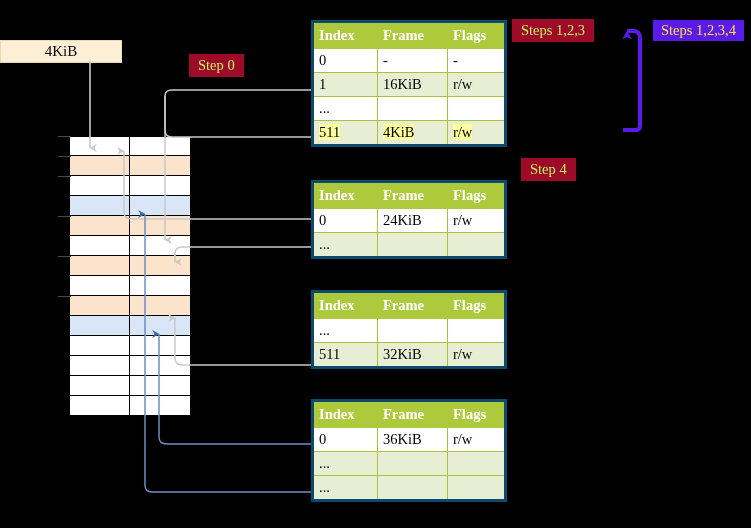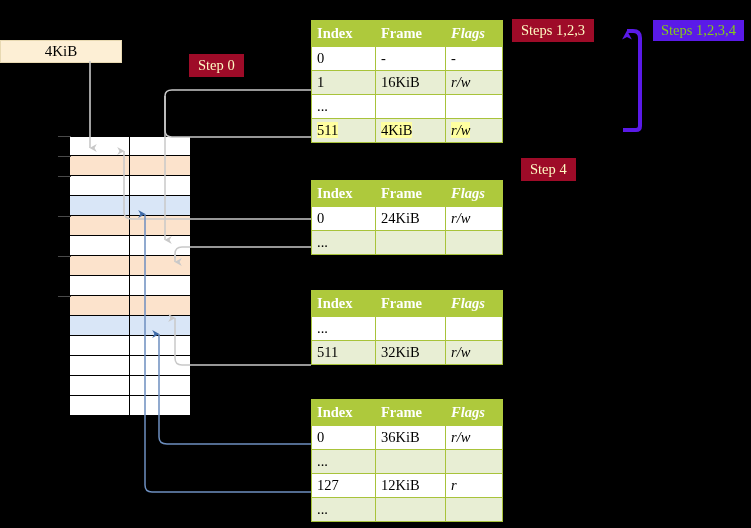--- a/index.html
+++ b/index.html
@@ -5,38 +5,38 @@
   html,body{margin:0;padding:0;background:#000;}
   body{
     width:751px;height:528px;position:relative;overflow:hidden;
     font-family:"Liberation Serif","DejaVu Serif",serif;
     color:#000;
   }
   .stage{position:absolute;left:0;top:0;width:751px;height:528px;}
 
   
   .pt{position:absolute;border-collapse:collapse;background:#fff;
-      border:1px solid #0c4a6e;font-size:14.5px;}
+      border:3px solid #0c4a6e;font-size:14.5px;}
   .pt td,.pt th{border:1px solid #a8c33a;padding:2px 5px;height:19px;
       line-height:19px;text-align:left;font-weight:normal;white-space:nowrap;
       vertical-align:middle;}
   .pt th{background:#aec93c;color:#ffffff;font-weight:bold;font-size:14.5px;
       border:1px solid #aec93c;height:21px;line-height:21px;}
   .pt tr.alt td{background:#e8eed4;}
   .pt tr.plain td{background:#ffffff;}
   .c-index{width:53px;}
   .c-frame{width:59px;margin-left:20px;}
-  .c-flags{width:46px;font-style:italic;}
+  .c-flags{width:46px;}
   .hlspan{background:#ffffa0;}
 
   
   .badge{position:absolute;padding:2px 8px 3px 8px;font-size:14.5px;
-     color:#fef9c3;white-space:nowrap;line-height:16px;}
+     color:#bef264;white-space:nowrap;line-height:16px;}
   .badge.red{background:#9e0b28;box-shadow:0 0 0 1px #9e0b28;}
-  .badge.blue{background:#5a1ae8;color:#84cc16;}
+  .badge.blue{background:#5a1ae8;color:#fde047;}
 
   
   .kbox{position:absolute;background:#fdefd5;border:1px solid #e8d9b2;
      text-align:center;font-size:15px;line-height:20px;color:#000;}
   .memrow{position:absolute;left:0;border-bottom:1px solid #000;
      box-sizing:border-box;}
   .memrow.first{border-top:1px solid #000;}
   .mrow-white{background:#ffffff;}
   .mrow-blue{background:#d9e6f7;}
   .mrow-orange{background:#fce3cc;}
@@ -184,25 +184,20 @@
         <tr class="plain">
           <td class="c-index">0</td>
           <td class="c-frame">36KiB</td>
           <td class="c-flags">r/w</td>
         </tr>
         <tr class="alt">
           <td class="c-index">...</td>
           <td class="c-frame"></td>
           <td class="c-flags"></td>
         </tr>
-        <tr class="plain">
-          <td class="c-index">127</td>
-          <td class="c-frame">12KiB</td>
-          <td class="c-flags">r</td>
-        </tr>
         <tr class="alt">
           <td class="c-index">...</td>
           <td class="c-frame"></td>
           <td class="c-flags"></td>
         </tr>
       </tbody>
     </table>
 
   <svg class="over" viewBox="0 0 751 528">
     <defs>

